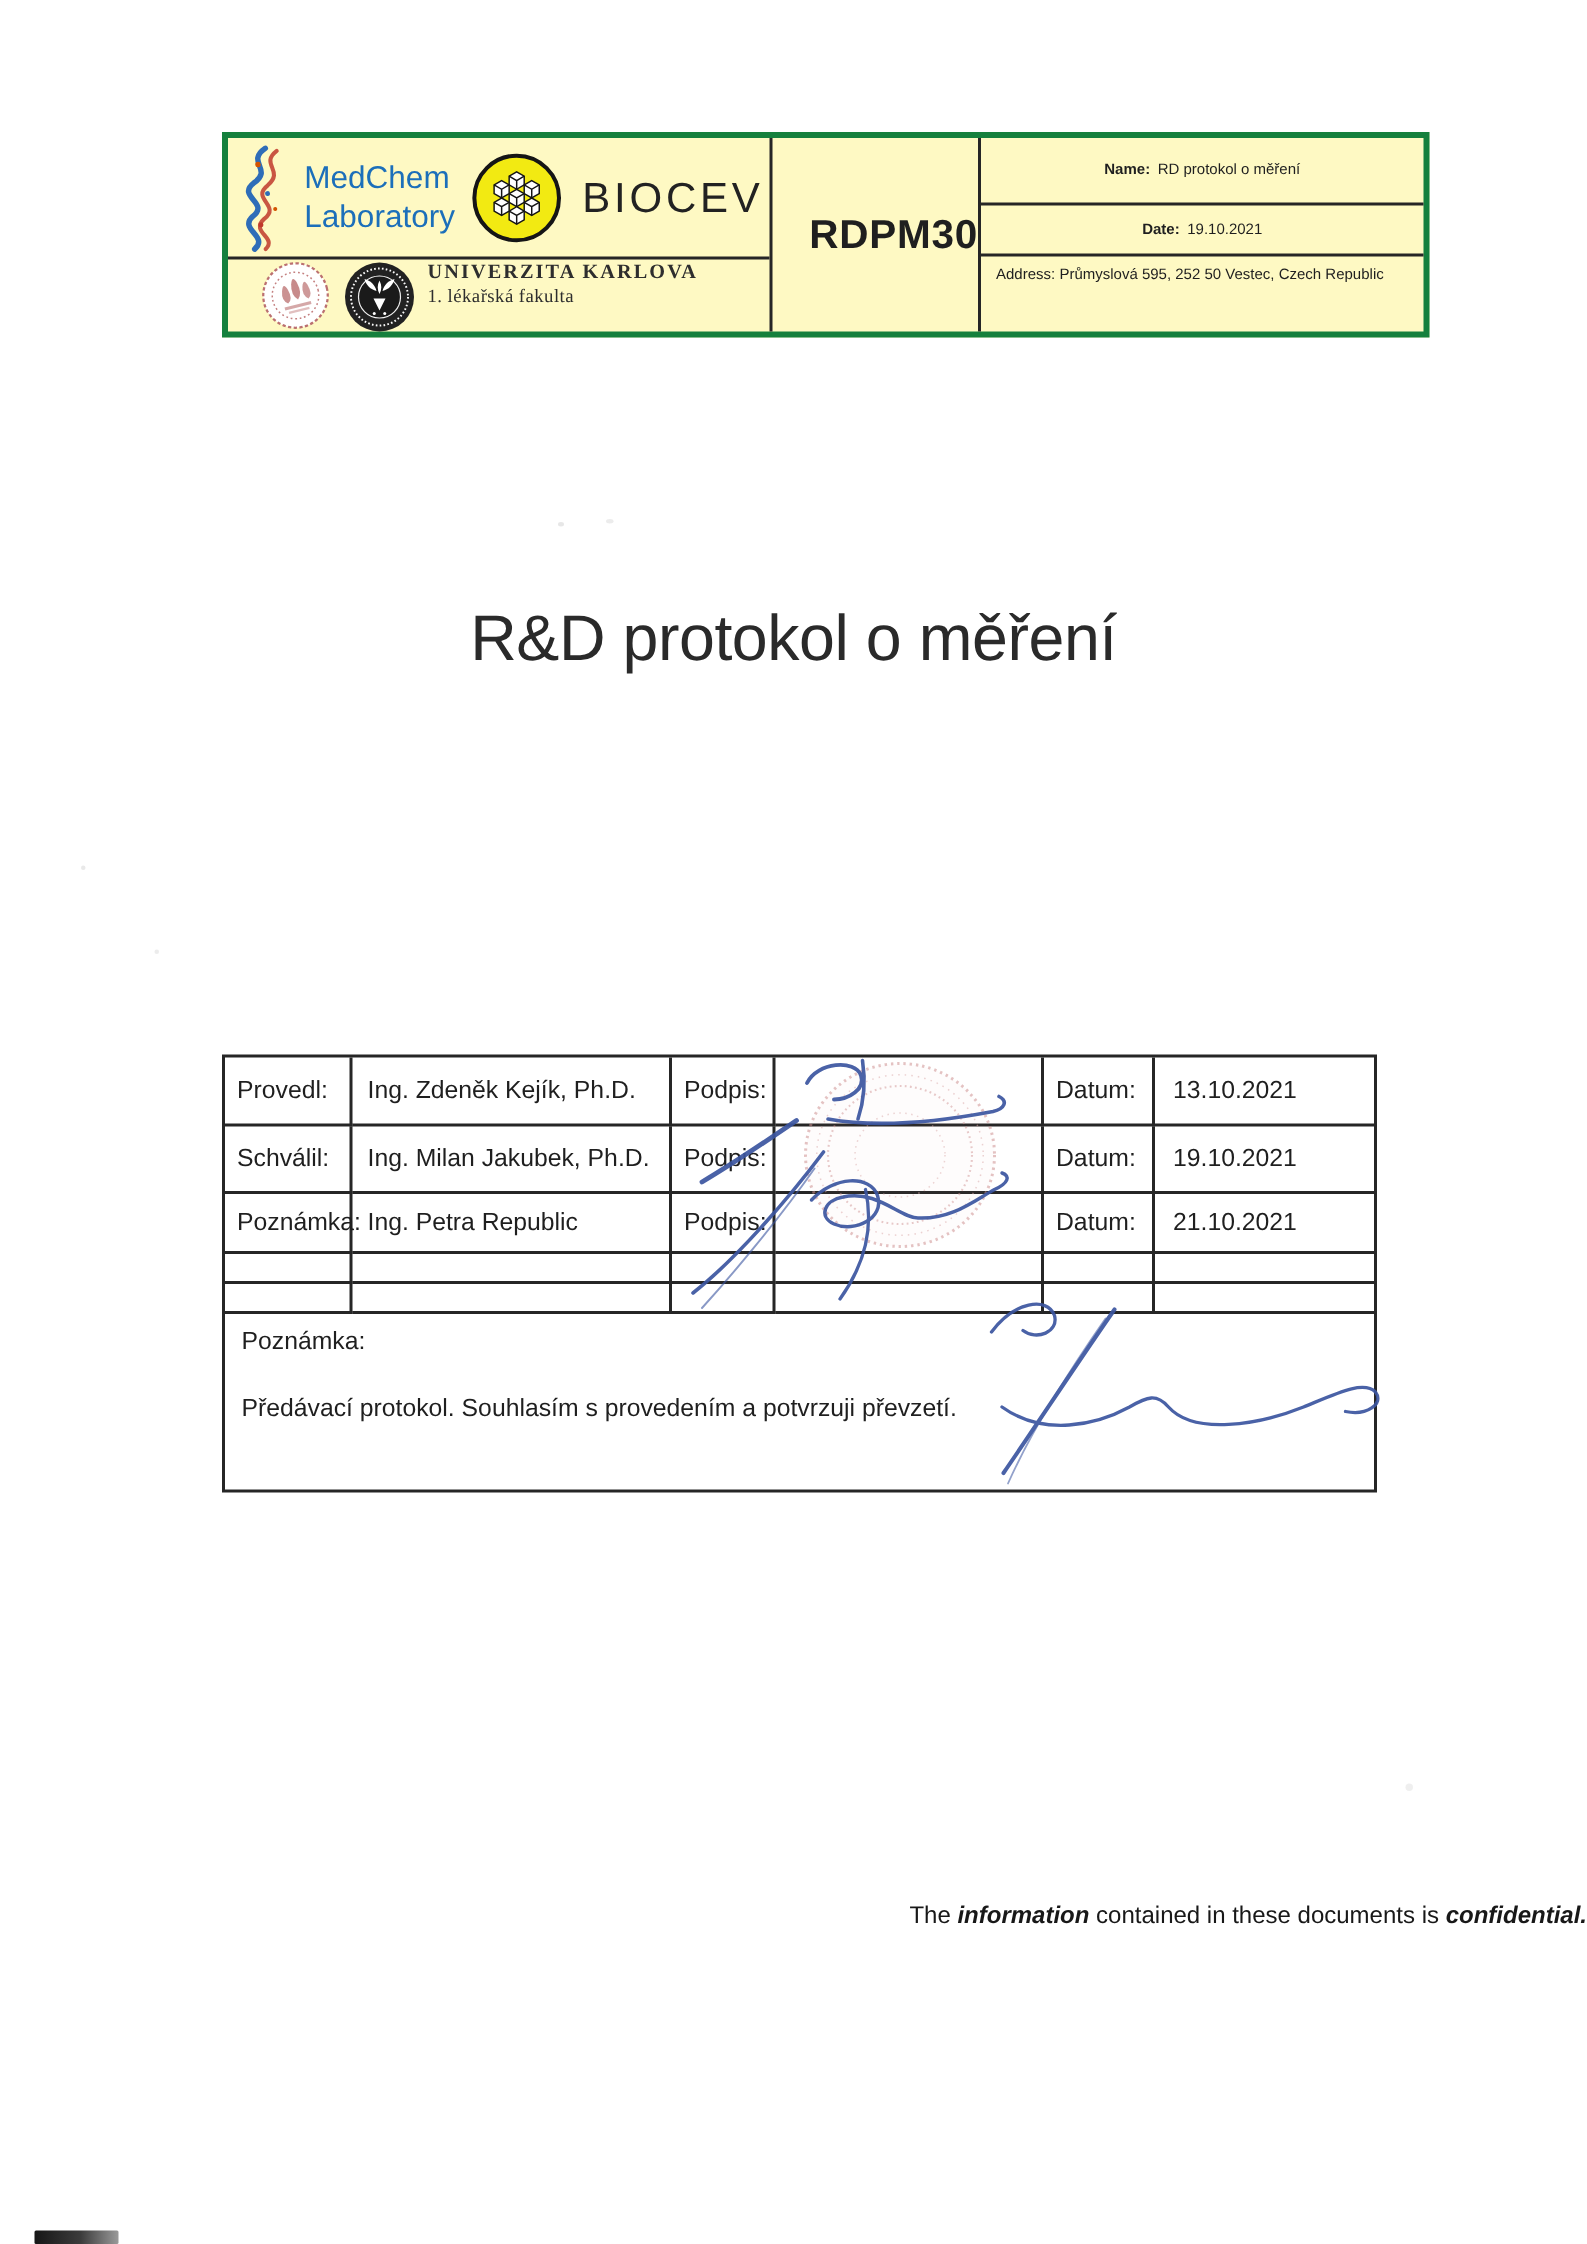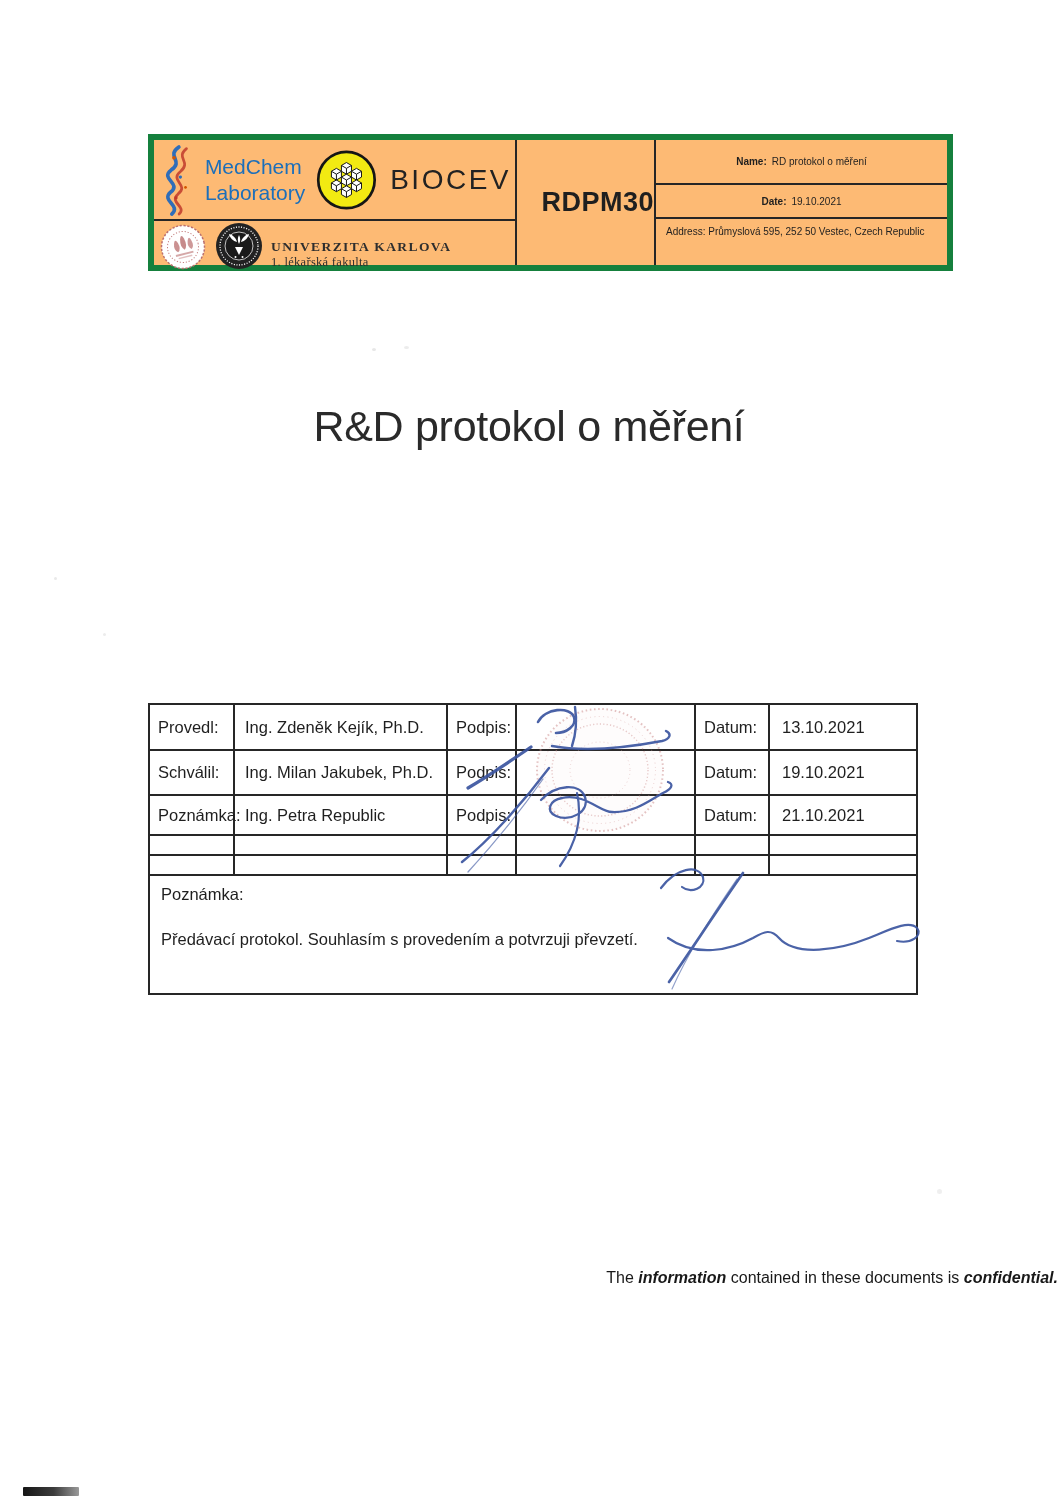--- a/index.html
+++ b/index.html
@@ -1,27 +1,27 @@
 <!DOCTYPE html>
 <html><head>
 <meta charset="utf-8">
 <style>
   html,body{margin:0;padding:0;background:#ffffff;}
   .page{position:relative;width:1058px;height:1496px;background:#ffffff;overflow:hidden;
         font-family:"Liberation Sans", sans-serif;color:#1f1f1f;}
 
   
   .hdr{position:absolute;left:148px;top:88px;width:805px;height:137px;
-       border:6px solid #15803d;display:flex;box-sizing:border-box;background:#fdba74;margin-top:46px;}
+       border:4px solid #15803d;display:flex;box-sizing:border-box;background:#fef9c3;}
   .hdr-left{width:363px;border-right:2px solid #262626;display:flex;flex-direction:column;box-sizing:border-box;}
   .hdr-logos{height:81px;border-bottom:2px solid #262626;display:flex;align-items:center;
              padding:2px 4px;gap:5px;box-sizing:border-box;}
   .mc-text{color:#1c6fba;font-size:21px;line-height:1.2;font-weight:400;white-space:nowrap;}
   .biocev-word{font-size:28px;letter-spacing:2.5px;color:#222;font-weight:500;white-space:nowrap;}
-  .hdr-univ{flex:1;display:flex;align-items:flex-end;padding:0 5px;gap:7px;}
+  .hdr-univ{flex:1;display:flex;align-items:flex-start;padding:0 21px;gap:7px;}
   .univ-text{font-family:"Liberation Serif", serif;color:#2e2e2e;line-height:1.25;}
   .univ-l1{font-size:13.5px;font-weight:bold;letter-spacing:1.4px;}
   .univ-l2{font-size:12.5px;letter-spacing:.3px;}
   .hdr-mid{width:139px;border-right:2px solid #262626;display:flex;align-items:center;
            justify-content:flex-end;font-size:27px;font-weight:bold;letter-spacing:.5px;box-sizing:border-box;}
   .hdr-right{flex:1;display:flex;flex-direction:column;font-size:10px;}
   .hr-row{border-bottom:2px solid #262626;display:flex;align-items:center;justify-content:center;
           gap:5px;box-sizing:border-box;}
   .hr-name{height:45px;}
   .hr-date{height:34px;}

